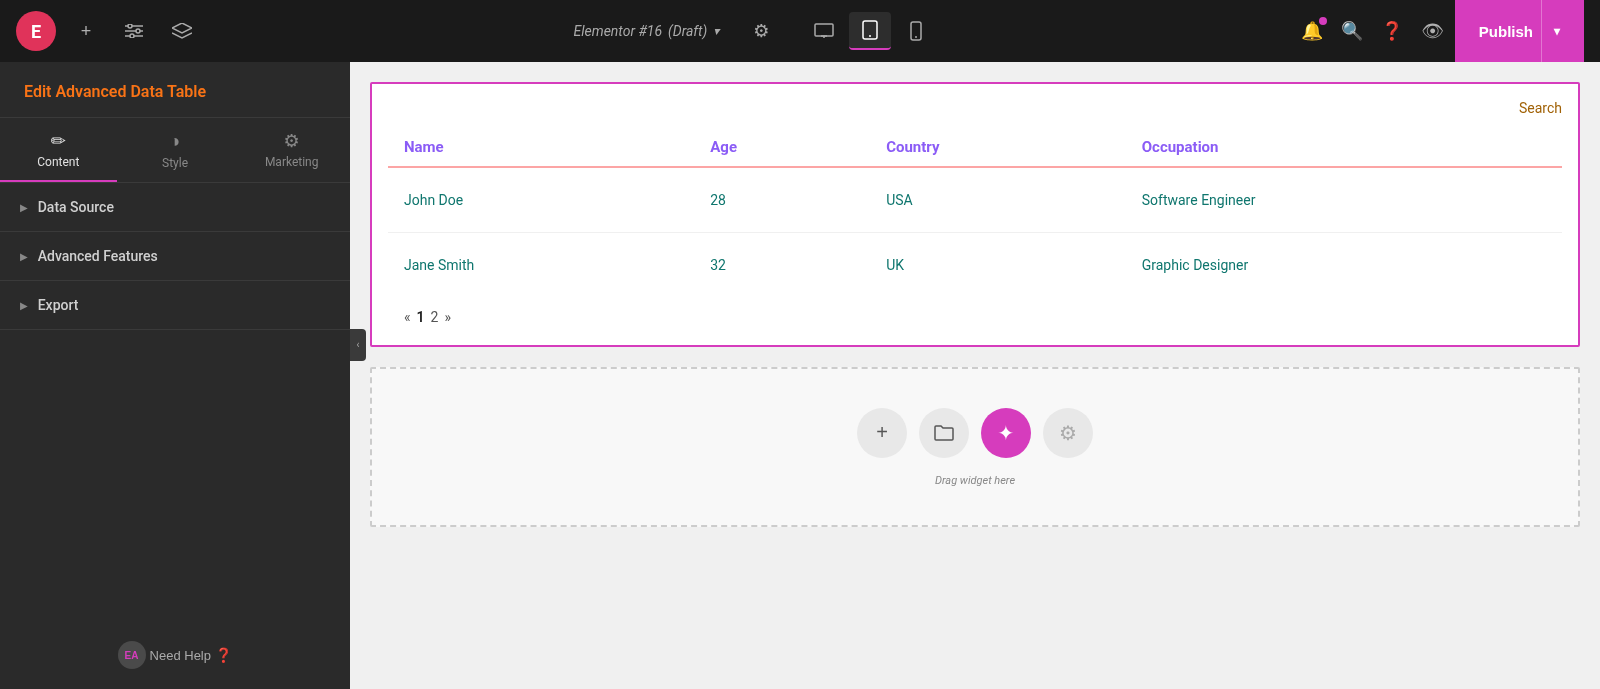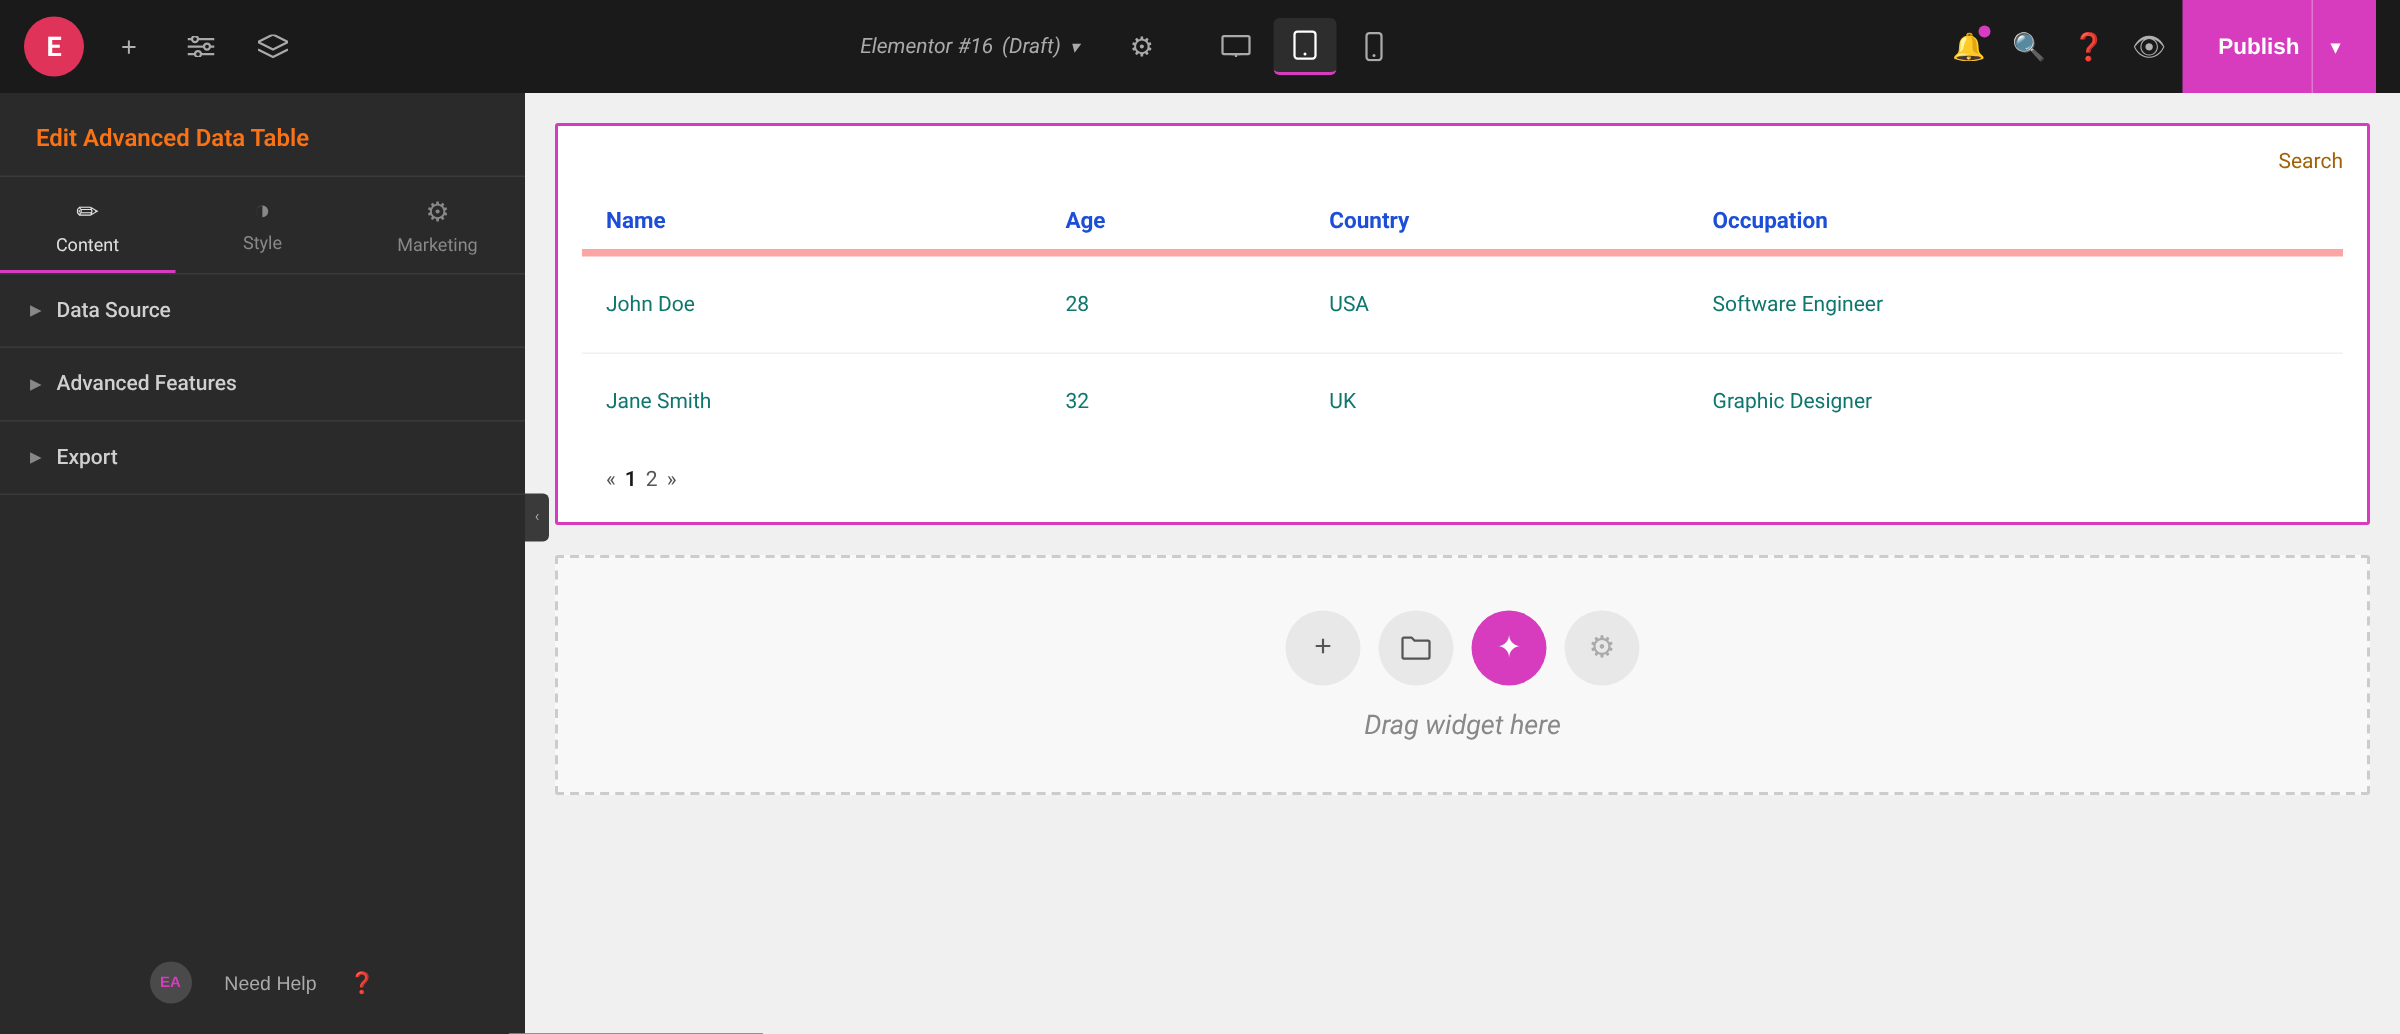--- a/index.html
+++ b/index.html
@@ -108,21 +108,21 @@
       gap: 10px;
     }
     .section-arrow { color: #888; font-size: 10px; }
 
     .sidebar-footer {
       margin-top: auto;
       padding: 20px;
       display: flex; align-items: center; justify-content: center;
     }
     .need-help-btn {
-      display: flex; align-items: center; gap: 22px; color: #aaa; font-size: 13px;
+      display: flex; align-items: center; gap: 4px; color: #aaa; font-size: 13px;
       background: transparent; border: none; cursor: pointer;
     }
     .ea-badge {
       width: 28px; height: 28px; background: #4a4a4a; border-radius: 50%;
       display: flex; align-items: center; justify-content: center;
       font-size: 10px; font-weight: bold; color: #d63cbd;
     }
     .help-circle { color: #888; font-size: 14px; }
 
     
@@ -145,21 +145,21 @@
     .search-row {
       display: flex; justify-content: flex-end; padding-bottom: 12px;
     }
     .search-placeholder {
       color: #a16207; font-size: 14px;
     }
 
     .data-table { width: 100%; border-collapse: collapse; }
     .data-table th {
       text-align: left; padding: 10px 16px; font-weight: 700;
-      color: #1d4ed8; font-size: 15px; border-bottom: 5px solid #fca5a5;
+      color: #8b5cf6; font-size: 15px; border-bottom: 2px solid #fca5a5;
     }
     .data-table td {
       padding: 24px 16px; color: #0f766e; font-size: 14px;
       border-bottom: 1px solid #f0f0f0;
     }
     .data-table tr:last-child td { border-bottom: none; }
 
     .pagination {
       display: flex; align-items: center; gap: 6px;
       padding: 12px 16px 4px; color: #555; font-size: 14px;
@@ -185,21 +185,21 @@
     }
     .drop-btn {
       width: 50px; height: 50px; border-radius: 50%; border: none;
       cursor: pointer; display: flex; align-items: center; justify-content: center;
       font-size: 20px;
     }
     .drop-btn-add { background: #e8e8e8; color: #555; }
     .drop-btn-folder { background: #e8e8e8; color: #555; }
     .drop-btn-magic { background: #d63cbd; color: white; }
     .drop-btn-ai { background: #e8e8e8; color: #aaa; }
-    .drop-zone-label { color: #888; font-size: 18px; font-style: italic; }
+    .drop-zone-label { color: #888; font-size: 11px; font-style: italic; }
 
     
     .collapse-handle {
       position: absolute; left: 350px; top: 50%; transform: translateY(-50%);
       width: 16px; height: 32px; background: #3a3a3a; border-radius: 0 4px 4px 0;
       display: flex; align-items: center; justify-content: center;
       cursor: pointer; color: #aaa; font-size: 10px; z-index: 10;
     }
   </style>
 </head>

